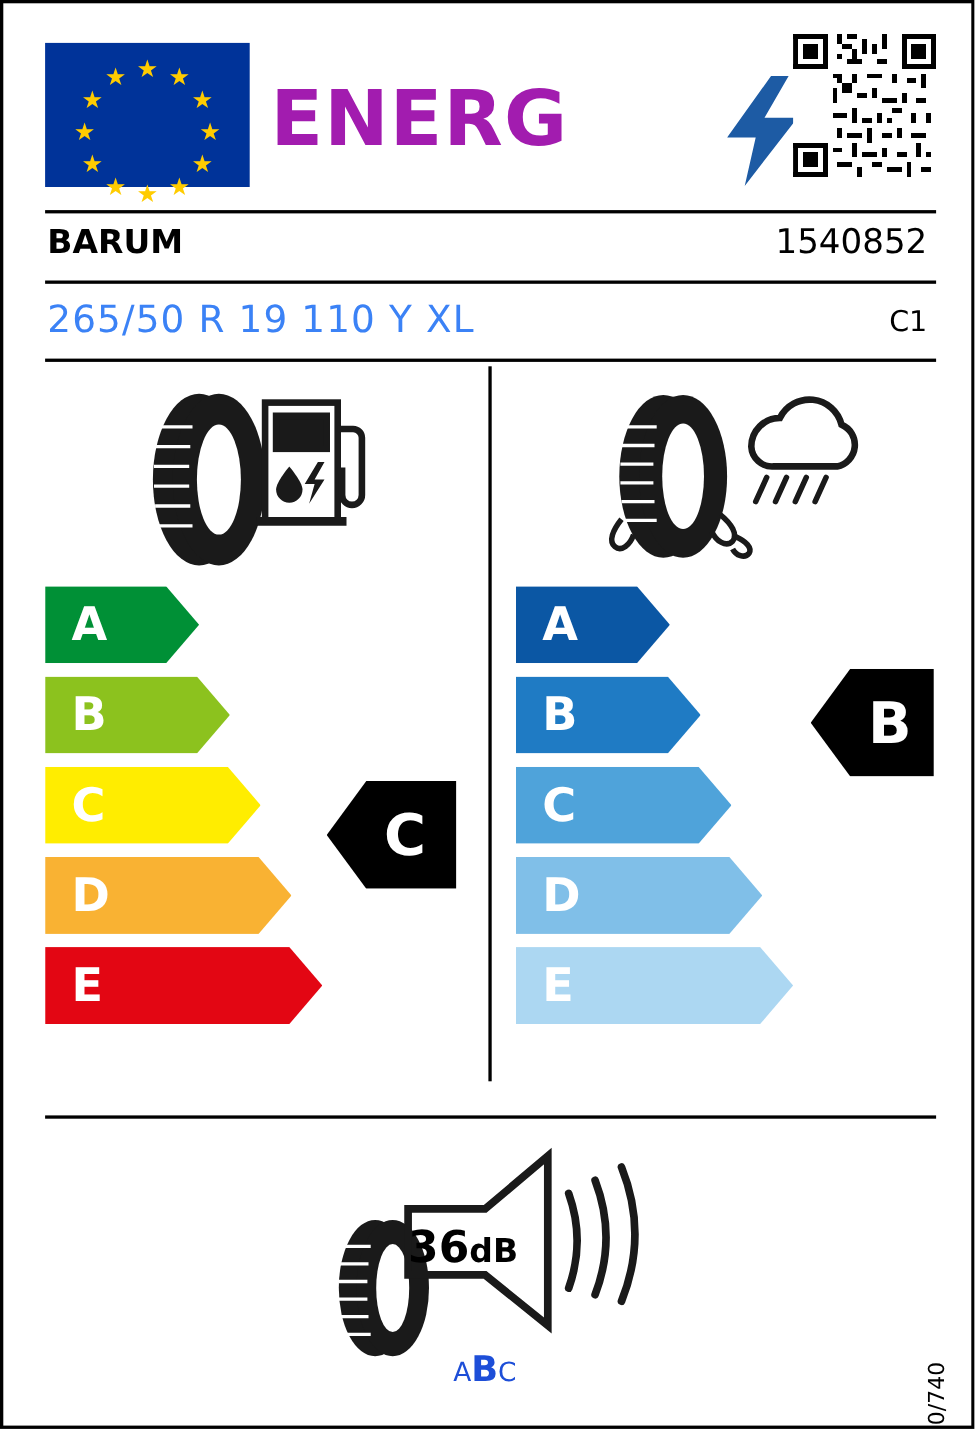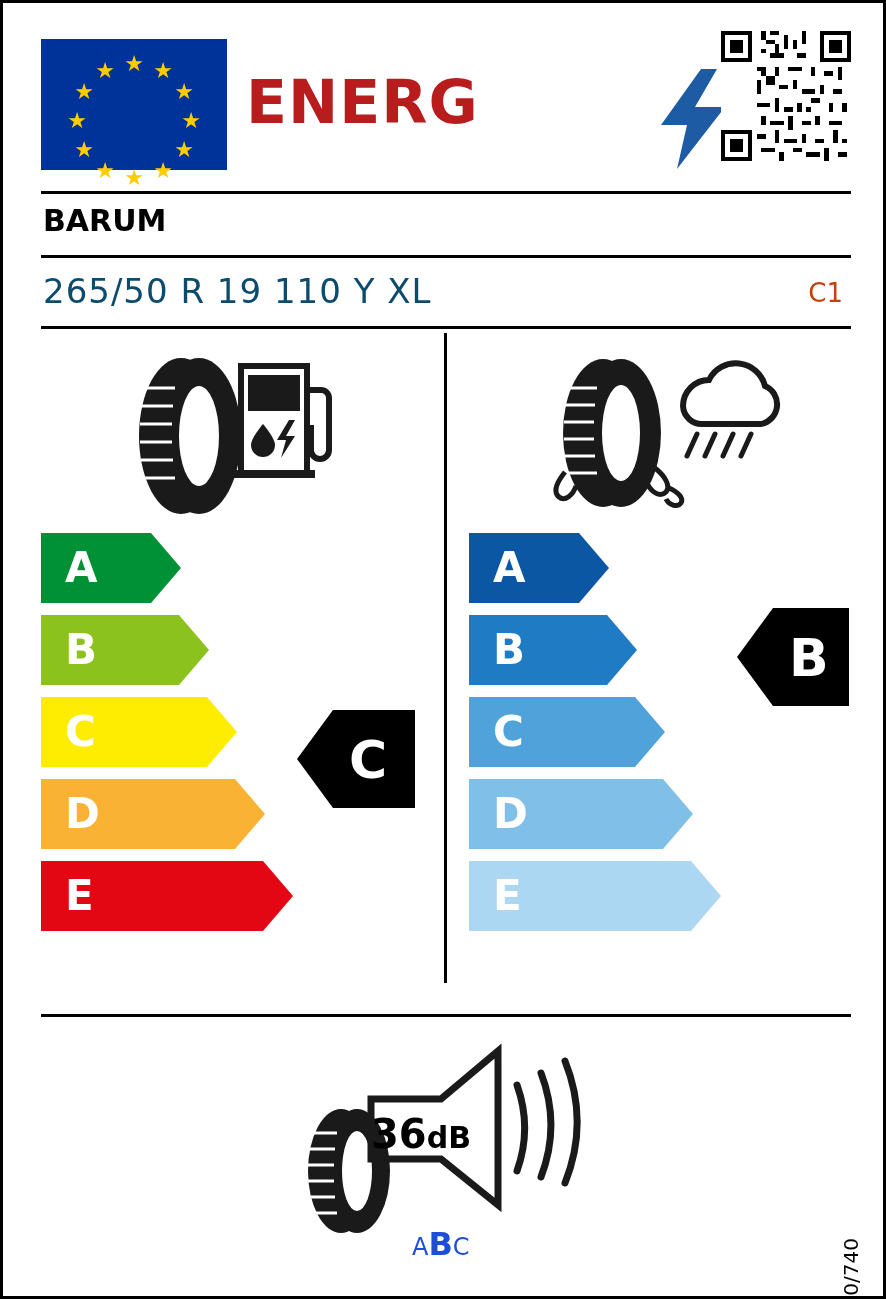--- a/index.html
+++ b/index.html
@@ -42,24 +42,24 @@
     font-size: 22px;
     line-height: 22px;
     width: 22px;
     height: 22px;
     text-align: center;
   }
   .energy-word {
     position: absolute;
     left: 205px;
     top: 36px;
-    font-size: 60px;
+    font-size: 70px;
     font-weight: bold;
     letter-spacing: 1px;
-    color: #b91c1c;
+    color: #a21caf;
     font-family: "DejaVu Sans", "Liberation Sans", sans-serif;
   }
   .bolt {
     position: absolute;
     left: 620px;
     top: 38px;
     width: 64px;
     height: 100px;
   }
   .qr {
@@ -96,29 +96,29 @@
     right: 40px;
     top: 199px;
     font-size: 31px;
     color: #000;
   }
   .tyre-size {
     position: absolute;
     left: 40px;
     top: 268px;
     font-size: 34px;
-    color: #0c4a6e;
+    color: #3b82f6;
     letter-spacing: 1px;
   }
   .tyre-class {
     position: absolute;
     right: 40px;
     top: 275px;
     font-size: 26px;
-    color: #c2410c;
+    color: #000000;
   }
 
   
   .vdivider {
     position: absolute;
     left: 441px;
     top: 330px;
     width: 3px;
     height: 650px;
     background: #000;
@@ -316,20 +316,21 @@
         <rect x="23" y="26" width="1" height="3"></rect>
           <rect x="26" y="27" width="2" height="1"></rect>
         <rect x="9" y="9" width="1" height="1"></rect>
           <rect x="19" y="17" width="1" height="1"></rect>
       </g>
     </svg>
   </div>
 
   <div class="rule" id="rule1"></div>
   <div class="brand">BARUM</div>
+  <div class="article">1540852</div>
 
   <div class="rule" id="rule2"></div>
   <div class="tyre-size">265/50 R 19 110 Y XL</div>
   <div class="tyre-class">C1</div>
 
   <div class="rule" id="rule3"></div>
   <div class="vdivider"></div>
 
   <svg class="picto" id="picto-fuel" viewBox="0 0 210 175">
     <g>

